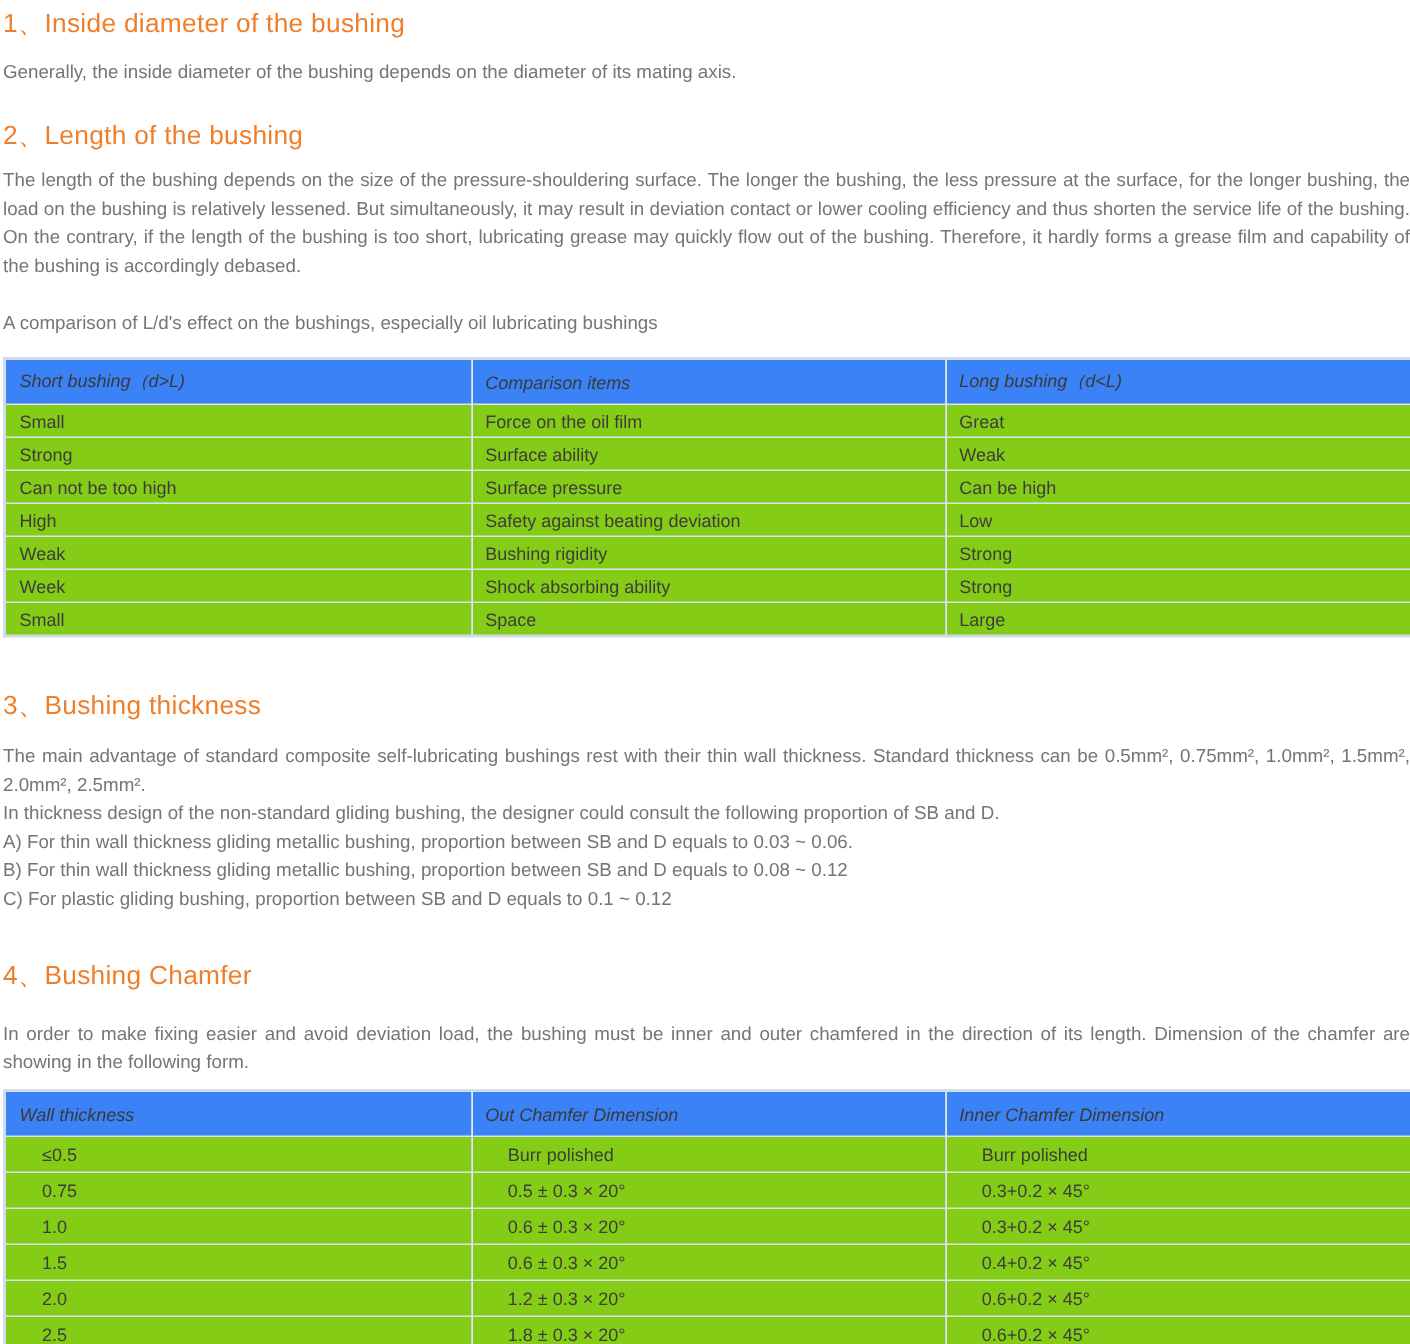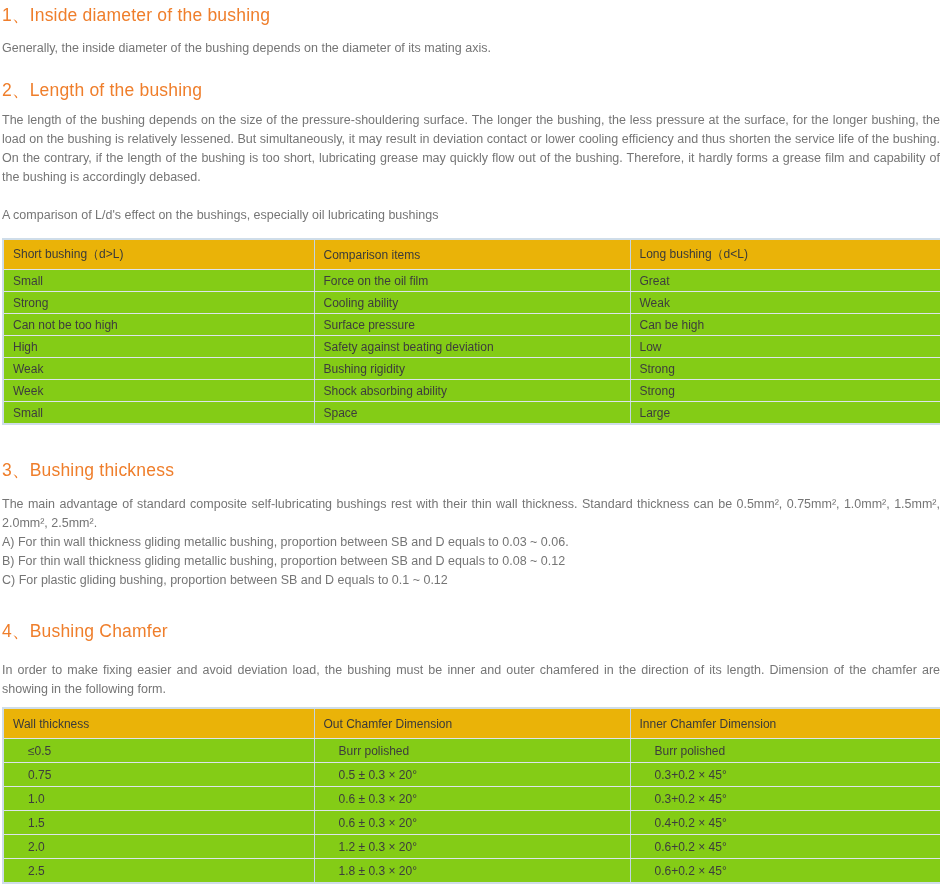--- a/index.html
+++ b/index.html
@@ -59,23 +59,24 @@
     border-bottom-color: #dce4eb;
     padding: 0 6px 0 9px;
     text-align: left;
     font-weight: 400;
     font-size: 12px;
     color: #3d3d3d;
     overflow: hidden;
     white-space: nowrap;
   }
   th {
-    background: #eab308;
+    background: #3b82f6;
     height: 29px;
     color: #3a3a3a;
+    font-style: italic;
   }
   td {
     background: #84cc16;
     height: 21px;
   }
   #t2 td { height: 23px; padding-left: 24px; }
 </style>
 </head>
 <body>
 
@@ -105,21 +106,21 @@
         </tr>
       </thead>
       <tbody>
         <tr>
           <td>Small</td>
           <td>Force on the oil film</td>
           <td>Great</td>
         </tr>
         <tr>
           <td>Strong</td>
-          <td>Cooling ability</td>
+          <td>Surface ability</td>
           <td>Weak</td>
         </tr>
         <tr>
           <td>Can not be too high</td>
           <td>Surface pressure</td>
           <td>Can be high</td>
         </tr>
         <tr>
           <td>High</td>
           <td>Safety against beating deviation</td>
@@ -141,20 +142,21 @@
           <td>Large</td>
         </tr>
       </tbody>
     </table>
   </section>
 
   <section>
     <h2 id="h3" class="sec-heading">3、Bushing thickness</h2>
     <div id="blk3">
       <p class="body-text just">The main advantage of standard composite self-lubricating bushings rest with their thin wall thickness. Standard thickness can be 0.5mm², 0.75mm², 1.0mm², 1.5mm², 2.0mm², 2.5mm².</p>
+      <p class="body-text">In thickness design of the non-standard gliding bushing, the designer could consult the following proportion of SB and D.</p>
       <p class="body-text line">A) For thin wall thickness gliding metallic bushing, proportion between SB and D equals to 0.03 ~ 0.06.</p>
       <p class="body-text line">B) For thin wall thickness gliding metallic bushing, proportion between SB and D equals to 0.08 ~ 0.12</p>
       <p class="body-text line">C) For plastic gliding bushing, proportion between SB and D equals to 0.1 ~ 0.12</p>
     </div>
   </section>
 
   <section>
     <h2 id="h4" class="sec-heading">4、Bushing Chamfer</h2>
     <p id="p4-1" class="body-text just">In order to make fixing easier and avoid deviation load, the bushing must be inner and outer chamfered in the direction of its length. Dimension of the chamfer are showing in the following form.</p>
 

